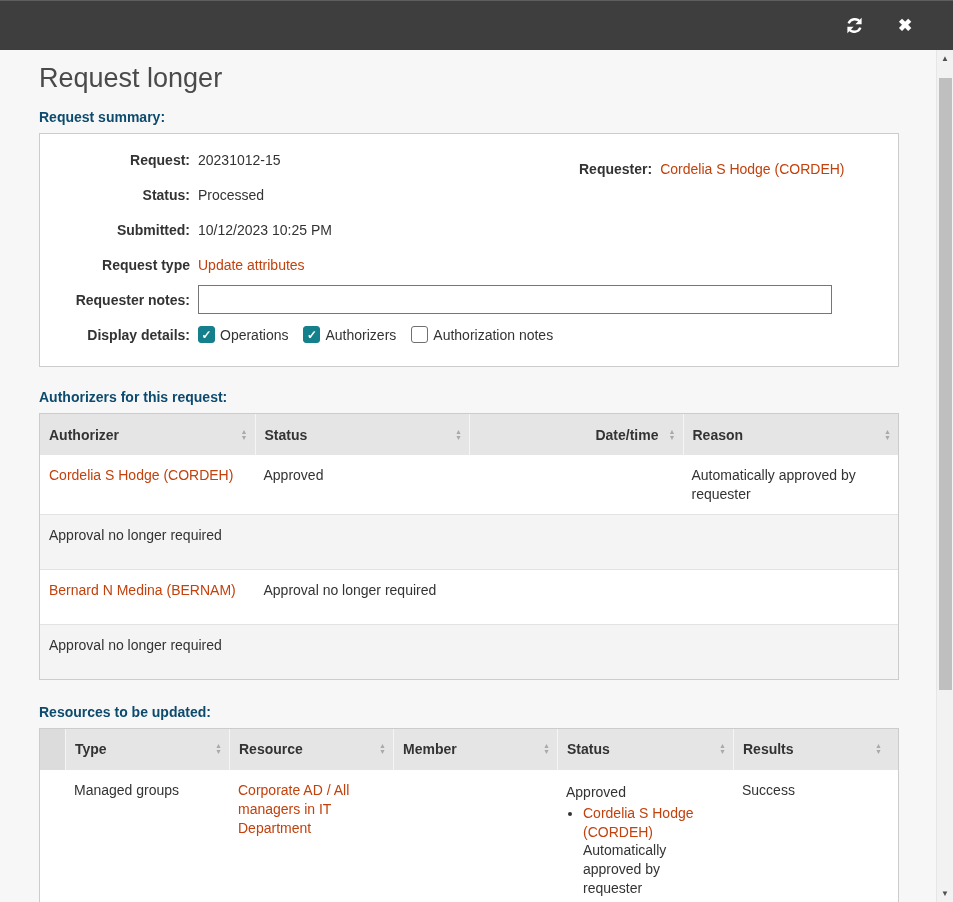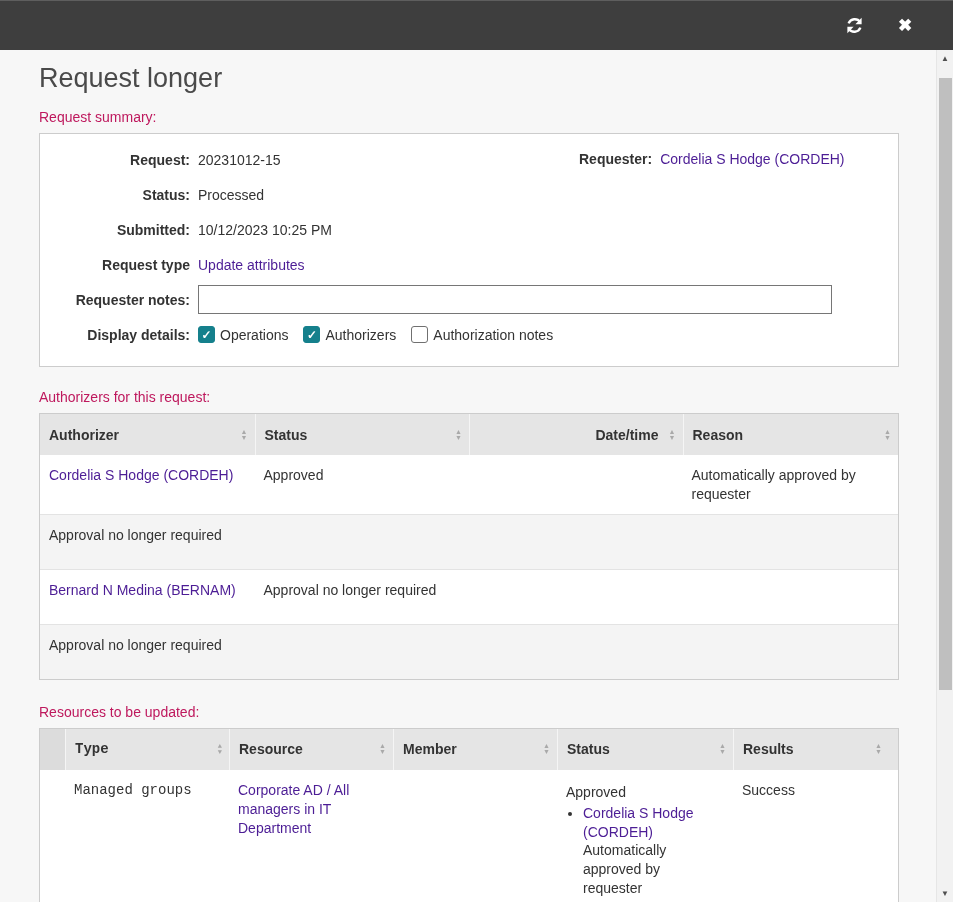--- a/index.html
+++ b/index.html
@@ -35,34 +35,34 @@
   }
   
   .content {
     position: absolute; left: 0; top: 50px; width: 936px; height: 852px;
     overflow: hidden; padding: 0 37px 0 39px; background: #f7f7f7;
   }
   h1.page-title {
     font-size: 27px; font-weight: 400; color: #4a4a4a;
     margin: 13px 0 15px 0;
   }
-  .section-label { font-weight: normal; color: #be185d; margin-bottom: 8px; }
+  .section-label { font-weight: bold; color: #0c4a6e; margin-bottom: 8px; }
   
   .panel {
     position: relative; background: #fff; border: 1px solid #ccc;
     width: 860px; padding: 8px 0 14px 0; margin-bottom: 22px;
   }
   .f-row { display: flex; align-items: center; min-height: 35px; }
   .f-label { width: 150px; text-align: right; font-weight: bold; flex-shrink: 0; }
   .f-value { margin-left: 8px; }
   .requester-block {
-    position: absolute; left: 539px; top: 7px; height: 35px;
+    position: absolute; left: 539px; top: 17px; height: 35px;
     display: flex; align-items: center;
   }
-  a.link, .link { color: #4c1d95; text-decoration: none; cursor: pointer; text-align: right; }
+  a.link, .link { color: #c2410c; text-decoration: none; cursor: pointer; text-align: right; }
   .notes-input {
     margin-left: 8px; width: 634px; height: 29px;
     border: 1px solid #767676; background: #fff;
     font-family: "Liberation Sans", sans-serif; font-size: 14px; padding: 0 6px;
   }
   .cb-group { display: flex; align-items: center; gap: 15px; margin-left: 8px; }
   .cb-item { display: flex; align-items: center; gap: 5px; cursor: pointer; }
   .cb-box {
     width: 17px; height: 17px; border-radius: 3px;
     background: #fff; border: 1px solid #707070;
@@ -85,21 +85,21 @@
     display: flex; flex-direction: column; align-items: center;
     font-size: 7px; line-height: 6px; color: #a9a9a9;
   }
   .trow { display: flex; min-height: 55px; border-top: 1px solid #e3e3e3; }
   .trow.first { border-top: none; }
   .trow.alt { background: #f4f4f4; }
   .td { padding: 11px 10px 10px 9px; line-height: 1.35; }
   
   .ac1 { width: 215px; } .ac2 { width: 215px; } .ac3 { width: 214px; justify-content: flex-end; } .ac4 { width: 216px; }
   
-  .rc0 { width: 25px; } .rc1 { width: 164px; font-family: Liberation Mono, monospace; } .rc2 { width: 164px; }
+  .rc0 { width: 25px; } .rc1 { width: 164px; } .rc2 { width: 164px; }
   .rc3 { width: 164px; } .rc4 { width: 176px; } .rc5 { width: 156px; }
   .res-row { min-height: 145px; }
   .status-cell ul { margin: 2px 0 0 17px; }
   .status-cell li { margin-top: 2px; }
   .status-note { color: #333; }
   .resources-section { margin-top: 24px; }
   .authorizers-section { margin-top: 2px; }
 </style>
 </head>
 <body>

